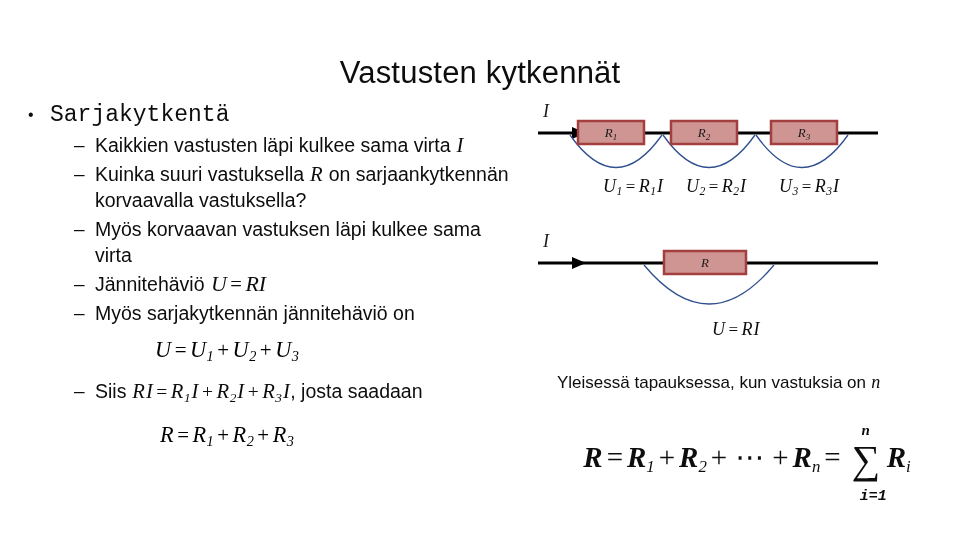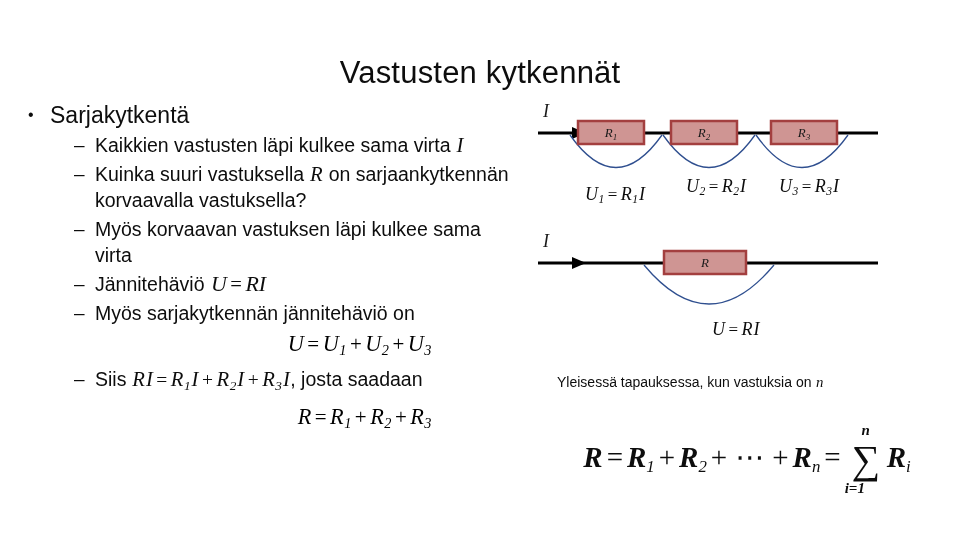--- a/index.html
+++ b/index.html
@@ -48,43 +48,43 @@
   }
   .lvl1-bullet {
     width: 28px;
     flex: 0 0 28px;
     text-align: left;
     font-size: 16px;
     line-height: 30px;
     padding-left: 6px;
     box-sizing: border-box;
   }
-  .lvl1-text { flex: 1 1 auto; }
+  .lvl1-text { flex: 1 1 auto; font-family: Liberation Mono, monospace; }
 
   .lvl2-item {
     display: flex;
     align-items: flex-start;
     font-size: 19.5px;
     line-height: 26px;
     margin-left: 52px;
     margin-bottom: 3px;
     color: #0d0d0d;
   }
   .lvl2-bullet {
     width: 21px;
     flex: 0 0 21px;
     font-size: 19px;
     line-height: 26px;
   }
   .lvl2-text { flex: 1 1 auto; }
 
   .eq-line {
-    text-align: right;
+    text-align: center;
     font-size: 21px;
-    line-height: 30px;
+    line-height: 42px;
     margin: 1px 0 1px 0;
     padding-right: 90px;
   }
 
   
   .mi {
     font-family: "Liberation Serif", serif;
     font-style: italic;
     font-size: 1.06em;
     padding: 0 0.5px;
@@ -147,21 +147,21 @@
     white-space: nowrap;
     color: #0d0d0d;
   }
 
   
   #general-note {
     position: absolute;
     left: 557px;
     top: 372px;
     width: 370px;
-    font-size: 14px;
+    font-size: 17px;
     line-height: 21px;
     color: #0d0d0d;
   }
   #general-formula {
     position: absolute;
     left: 557px;
     top: 432px;
     width: 380px;
     text-align: center;
     color: #0d0d0d;
@@ -206,24 +206,24 @@
     position: absolute;
     left: 0; top: -10px;
     width: 42px;
     text-align: center;
     font-family: "Liberation Serif", serif;
     font-style: italic;
     font-size: 15px;
   }
   .sumwrap .sum-bot {
     position: absolute;
-    left: 0; top: 48px;
+    left: 0; top: 56px;
     width: 42px;
-    text-align: left;
-    font-family: Liberation Serif, serif;
+    text-align: right;
+    font-family: Liberation Mono, monospace;
     font-style: italic;
     font-size: 15px;
   }
 </style>
 </head>
 <body>
 
 <div id="slide-title">Vastusten kytkennät</div>
 
 <div id="left-column">
@@ -292,21 +292,21 @@
       <rect x="141" y="26" width="66" height="23" fill="#cf9593" stroke="#a33f3f" stroke-width="2.5"></rect>
       <text x="174" y="42" text-anchor="middle" class="res-label">R<tspan font-size="9" dy="3">2</tspan></text>
 
       <rect x="241" y="26" width="66" height="23" fill="#cf9593" stroke="#a33f3f" stroke-width="2.5"></rect>
       <text x="274" y="42" text-anchor="middle" class="res-label">R<tspan font-size="9" dy="3">3</tspan></text>
 
       <text x="13" y="22" class="cur-label">I</text>
     </svg>
 
     <div class="volt-row" style="top:80px;">
-      <div class="volt-label" style="left:30px;width:110px;margin-top:8px;">
+      <div class="volt-label" style="left:48px;width:110px;">
         <span class="mi">U</span><span class="msub">1</span><span class="mo">=</span><span class="mi">R</span><span class="msub">1</span><span class="mi">I</span>
       </div>
       <div class="volt-label" style="left:131px;width:110px;">
         <span class="mi">U</span><span class="msub">2</span><span class="mo">=</span><span class="mi">R</span><span class="msub">2</span><span class="mi">I</span>
       </div>
       <div class="volt-label" style="left:224px;width:110px;">
         <span class="mi">U</span><span class="msub">3</span><span class="mo">=</span><span class="mi">R</span><span class="msub">3</span><span class="mi">I</span>
       </div>
     </div>
   </div>

